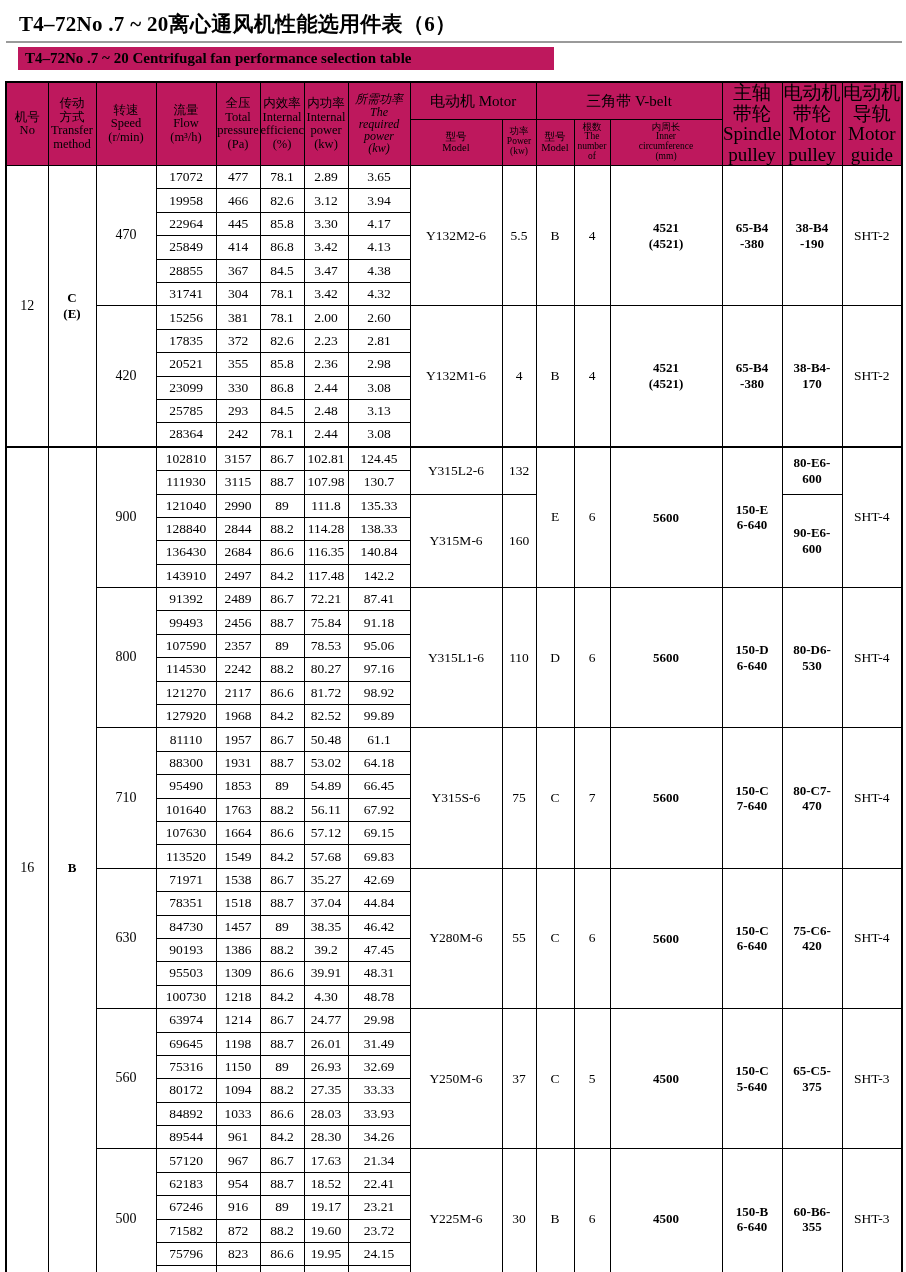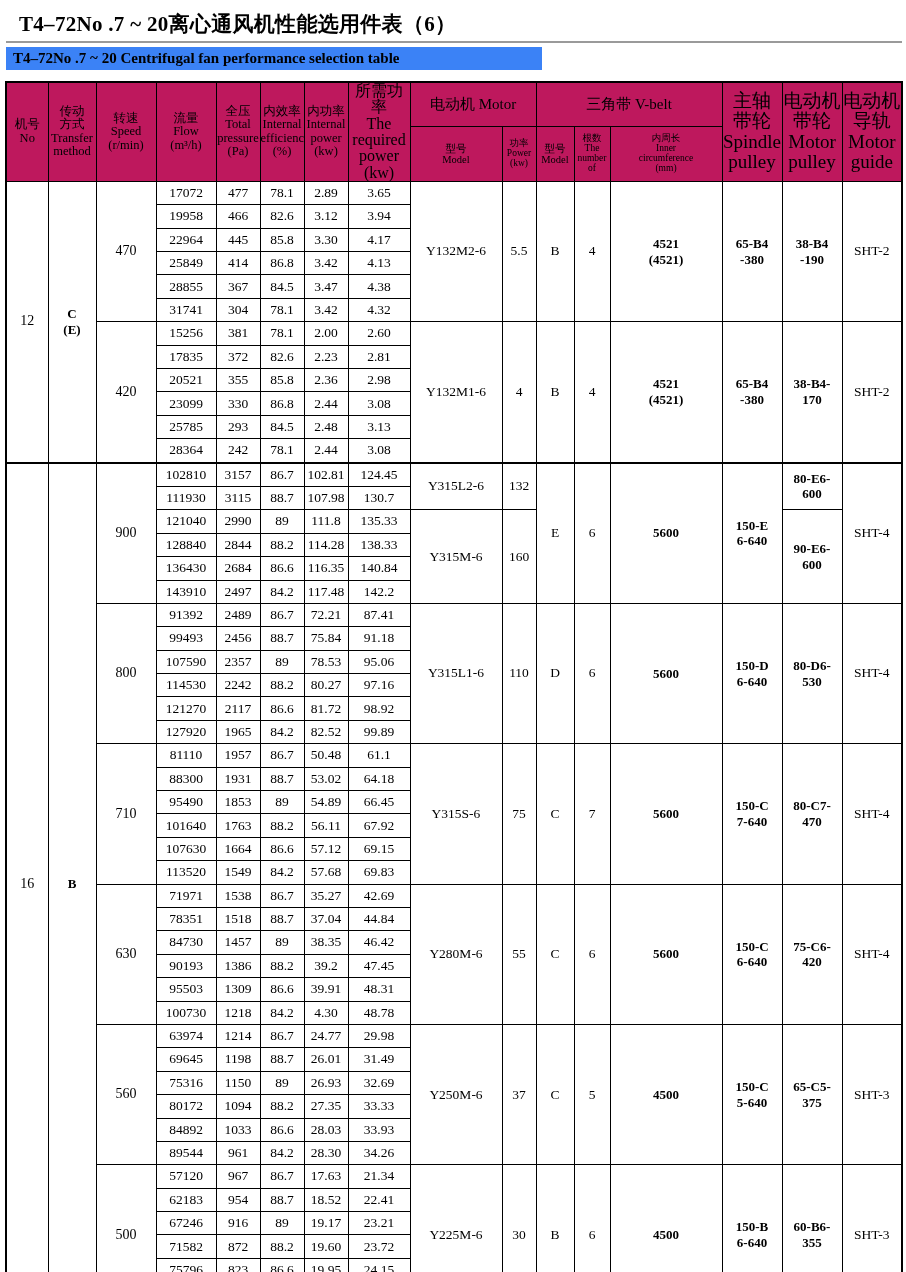--- a/index.html
+++ b/index.html
@@ -1,30 +1,30 @@
 <!DOCTYPE html>
 <html><head>
 <meta charset="utf-8">
 <style>
   html,body { margin:0; padding:0; background:#fff; }
   body { width:906px; height:1272px; font-family:"Liberation Serif", serif; color:#000; overflow:hidden; }
   .page { padding:6px 4px 0 5px; box-sizing:border-box; }
   .title { font-size:21px; font-weight:bold; margin:4px 0 3px 14px; letter-spacing:0.3px; white-space:nowrap; }
   .title-rule { height:2px; background:#9a9a9a; margin:0 0 4px 1px; }
-  .subtitle-bar { background:#3b82f6; width:536px; box-sizing:border-box; padding:2px 3px 3px 7px; margin-left:1px; }
+  .subtitle-bar { background:#be185d; width:536px; box-sizing:border-box; padding:2px 3px 3px 7px; margin-left:13px; }
   .subtitle-bar span { font-size:15px; font-weight:bold; white-space:nowrap; }
   table { border-collapse:collapse; table-layout:fixed; width:898px; margin-top:11px; border:2px solid #000; }
   th, td { border:1px solid #000; text-align:center; vertical-align:middle; padding:0; overflow:hidden; }
   thead th { background:#be185d; font-weight:normal; white-space:pre-line; line-height:1.08; font-size:12.5px; }
   thead tr.h1 { height:33px; }
   thead tr.h2 { height:40px; }
   th.grp { font-size:15px; }
   th.sub { font-size:10.5px; line-height:1.05; }
   th.sub-xs { font-size:9.5px; line-height:1.05; }
-  th.hdr-sm { font-size:16px; line-height:1.02; }
+  th.hdr-sm { font-size:12px; line-height:1.02;font-style:italic; }
   th.right3 { font-size:19px; }
   tbody td { font-size:13.5px; height:22.4px; line-height:1.05; background:#fff; }
   tbody td.big { font-size:14px; }
   tbody td.pre { white-space:pre-line; font-size:13px; line-height:1.2;font-weight:bold; }
   tr.group-sep td { border-top:2px solid #000; }
 </style>
 </head>
 <body>
 
 <div class="page">
@@ -329,21 +329,21 @@
         </tr>
         <tr>
           <td>121270</td>
           <td>2117</td>
           <td>86.6</td>
           <td>81.72</td>
           <td>98.92</td>
         </tr>
         <tr>
           <td>127920</td>
-          <td>1965</td>
+          <td>1968</td>
           <td>84.2</td>
           <td>82.52</td>
           <td>99.89</td>
         </tr>
         <tr>
           <td class="big" rowspan="6">710</td>
           <td>81110</td>
           <td>1957</td>
           <td>86.7</td>
           <td>50.48</td>

